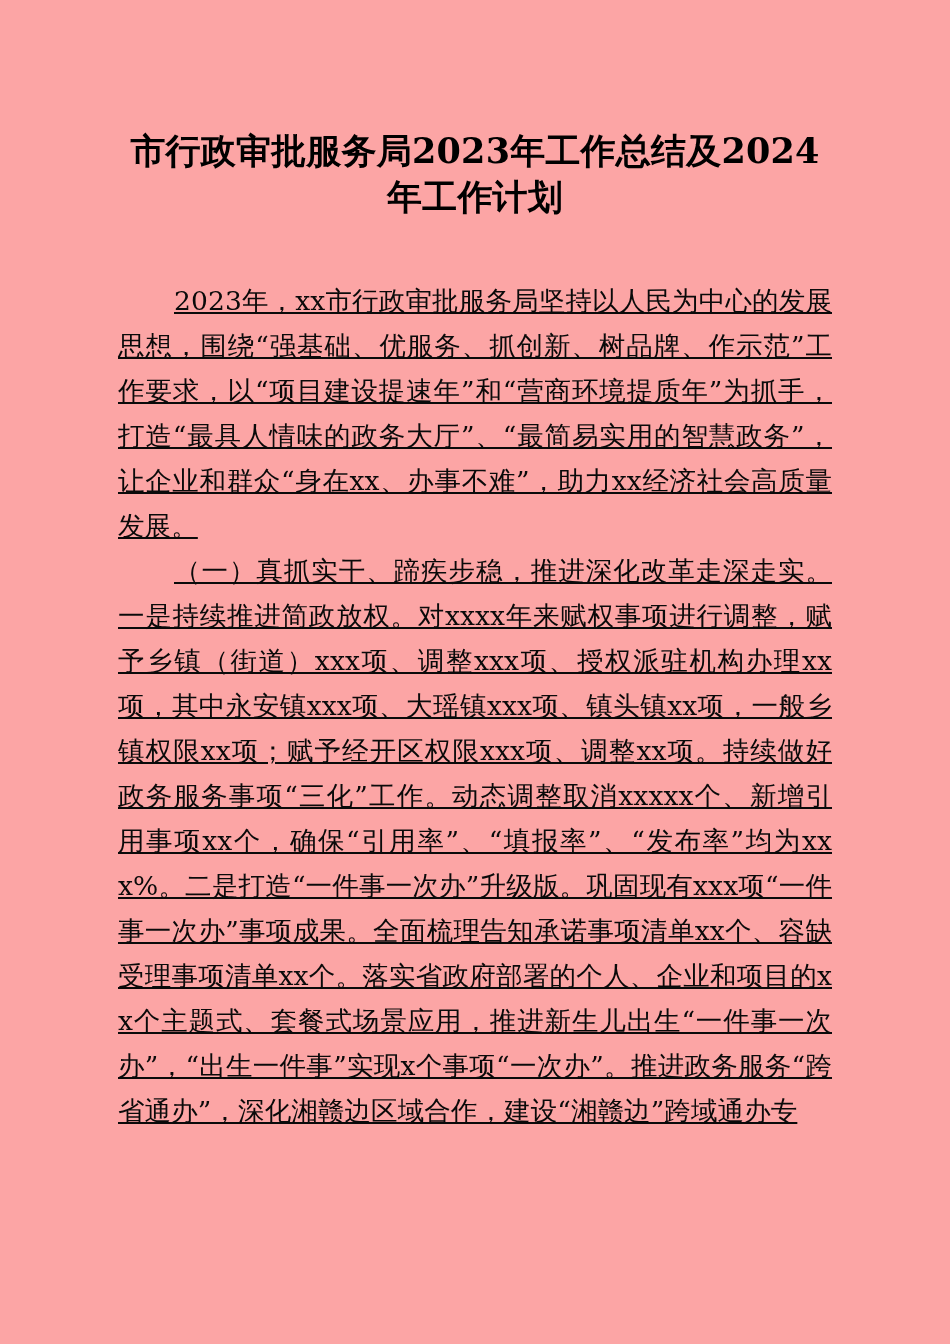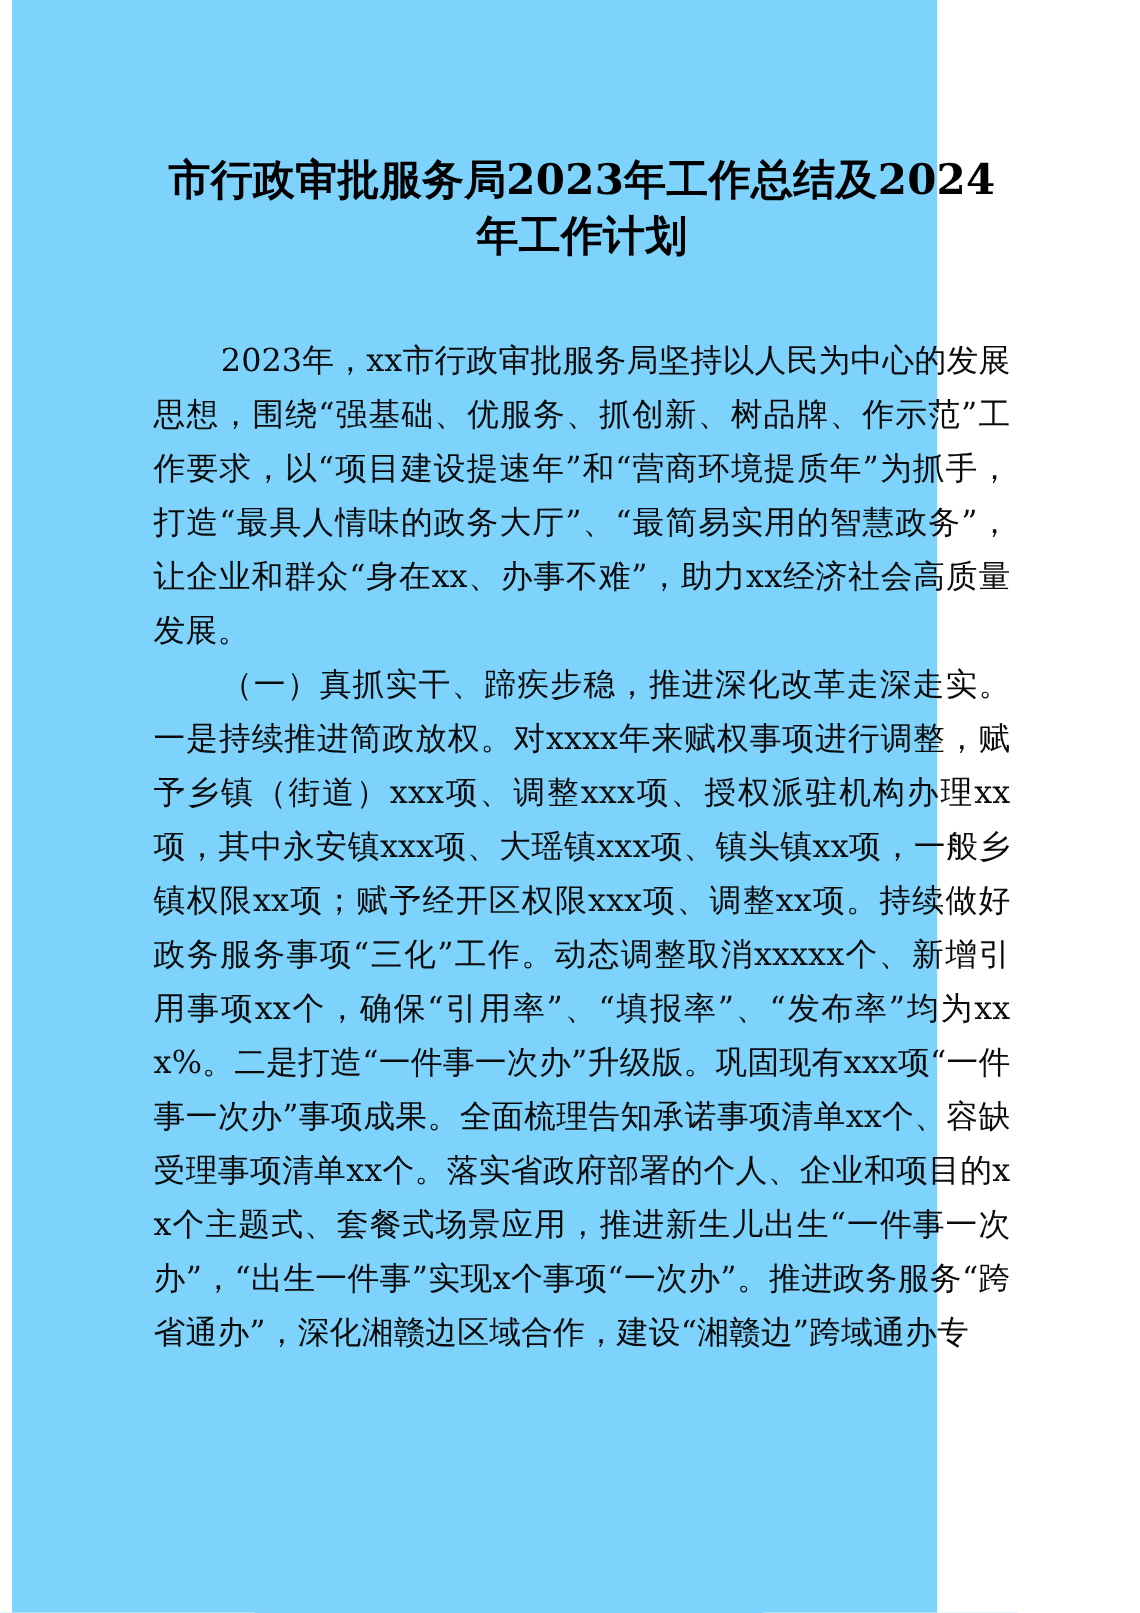--- a/index.html
+++ b/index.html
@@ -9,25 +9,24 @@
   body {
     width: 950px;
     height: 1344px;
     background: #ffffff;
     font-family: "DejaVu Serif", "Liberation Serif", serif;
     overflow: hidden;
   }
 
   .page {
     position: relative;
-    width: 771px;
+    width: 950px;
     height: 1344px;
-    background: #7dd3fc;
+    background: #fca5a5;
     box-sizing: border-box;
-    margin-left: 10px;
   }
 
   .doc-body {
     position: absolute;
     left: 118px;
     top: 0;
     width: 714px;
   }
 
   
@@ -49,20 +48,21 @@
     margin: 0;
     font-family: "DejaVu Serif", "Liberation Serif", serif;
     font-size: 26.5px;
     line-height: 45px;
     text-align: justify;
     text-justify: inter-ideograph;
     text-indent: 56px;
     color: #0a0a0a;
     word-break: break-all;
     letter-spacing: 0.1px;
+    text-decoration: underline;
   }
 
   .para-lead {
     margin-top: 58px;
   }
 
   
   .section-heading {
     margin: 0;
     padding-top: 12px;

